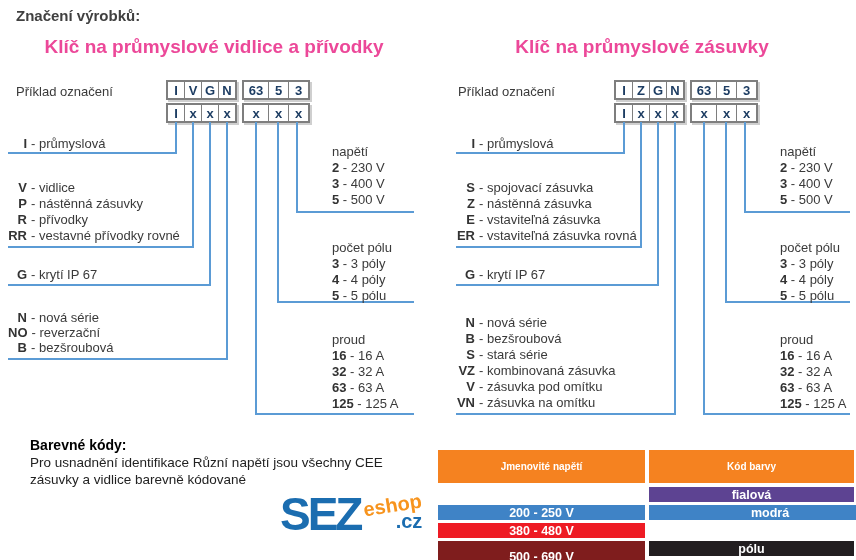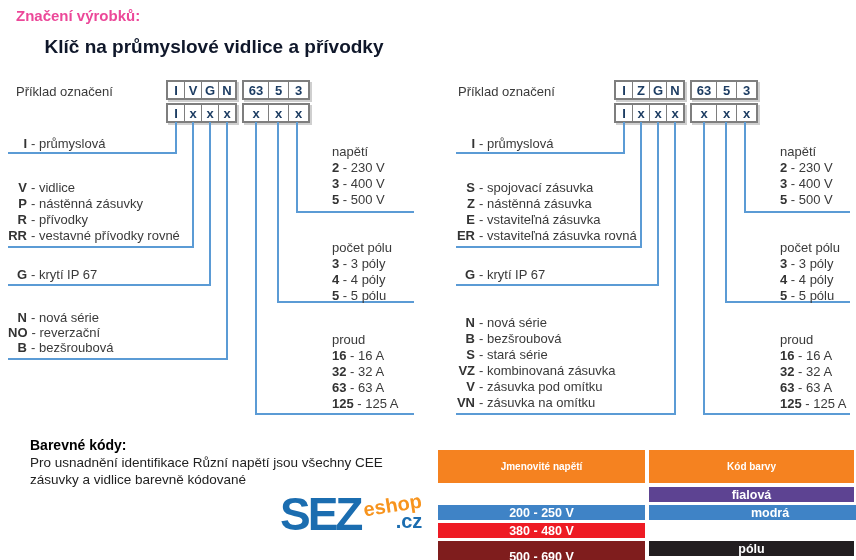--- a/index.html
+++ b/index.html
@@ -1,19 +1,19 @@
 <!DOCTYPE html>
 <html><head>
 <meta charset="utf-8">
 <style>
   html,body{margin:0;padding:0;background:#fff;}
   .canvas{position:relative;width:856px;height:560px;background:#fff;overflow:hidden;
           font-family:"Liberation Sans","DejaVu Sans",sans-serif;color:#3a3a3a;}
-  .page-title{position:absolute;left:16px;top:7px;font-size:15px;font-weight:bold;color:#ec4899;}
-  .heading{position:absolute;top:36px;font-size:19px;font-weight:bold;color:#0f172a;text-align:center;}
+  .page-title{position:absolute;left:16px;top:7px;font-size:15px;font-weight:bold;color:#404040;}
+  .heading{position:absolute;top:36px;font-size:19px;font-weight:bold;color:#ec4899;text-align:center;}
   .example-label{position:absolute;top:84px;font-size:13px;color:#3a3a3a;}
   
   .bgrp{position:absolute;display:flex;background:#fff;border:2px solid #7e7e7e;box-shadow:2px 2px 0 #cfcfcf;}
   .cell{height:16px;display:flex;align-items:center;justify-content:center;
         font-size:13px;font-weight:bold;color:#1d3d63;}
   .cell + .cell{border-left:1.5px solid #7e7e7e;}
   
   .vline{position:absolute;width:2px;background:#5b9bd5;}
   .hline{position:absolute;height:2px;background:#5b9bd5;}
   
@@ -147,20 +147,21 @@
     <div class="vi"><b>5</b> <span>- 5 pólu</span></div>
   </div>
   <div class="vblock" style="left:332px;top:332px">
     <div class="vt">proud</div>
     <div class="vi"><b>16</b> <span>- 16 A</span></div>
     <div class="vi"><b>32</b> <span>- 32 A</span></div>
     <div class="vi"><b>63</b> <span>- 63 A</span></div>
     <div class="vi"><b>125</b> <span>- 125 A</span></div>
   </div>
 
+  <div class="heading" style="left:428px;width:428px">Klíč na průmyslové zásuvky</div>
   <div class="example-label" style="left:458px">Příklad označení</div>
 
   <div class="bgrp" style="left:614px;top:80px">
     <div class="cell" style="width:16px">I</div>
     <div class="cell" style="width:16px">Z</div>
     <div class="cell" style="width:16px">G</div>
     <div class="cell" style="width:16px">N</div>
   </div>
   <div class="bgrp" style="left:690px;top:80px">
     <div class="cell" style="width:24px">63</div>

